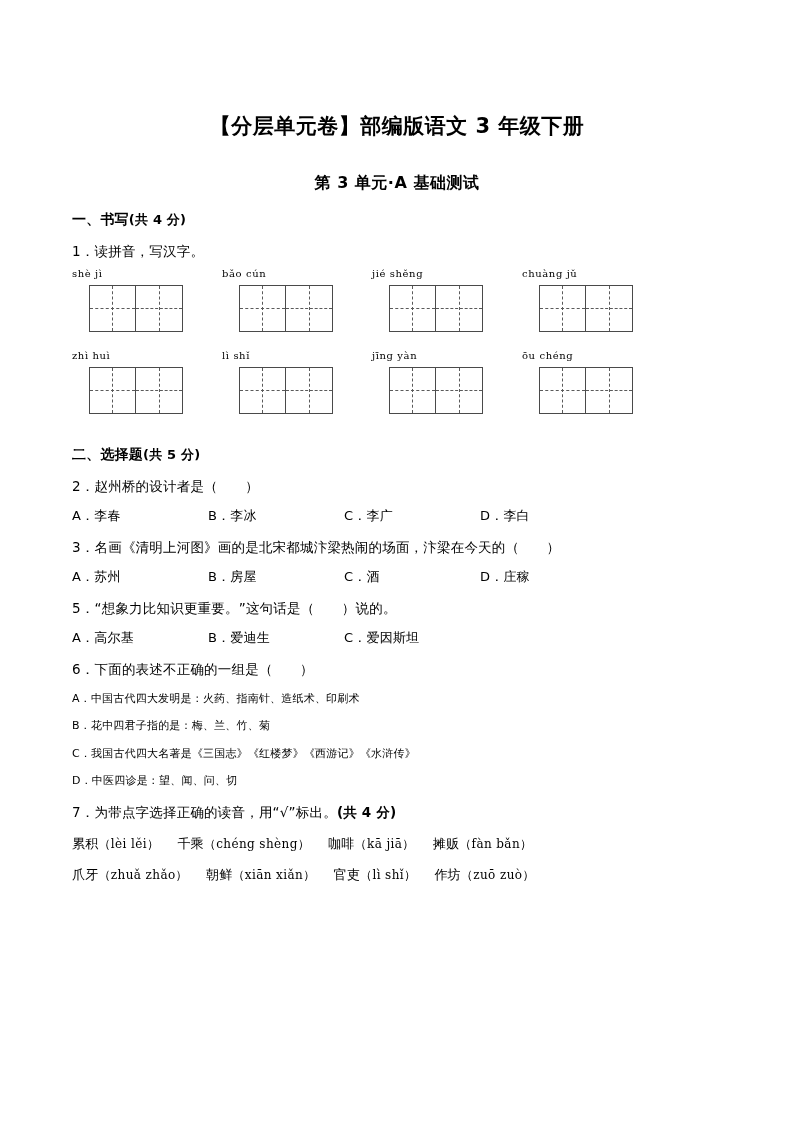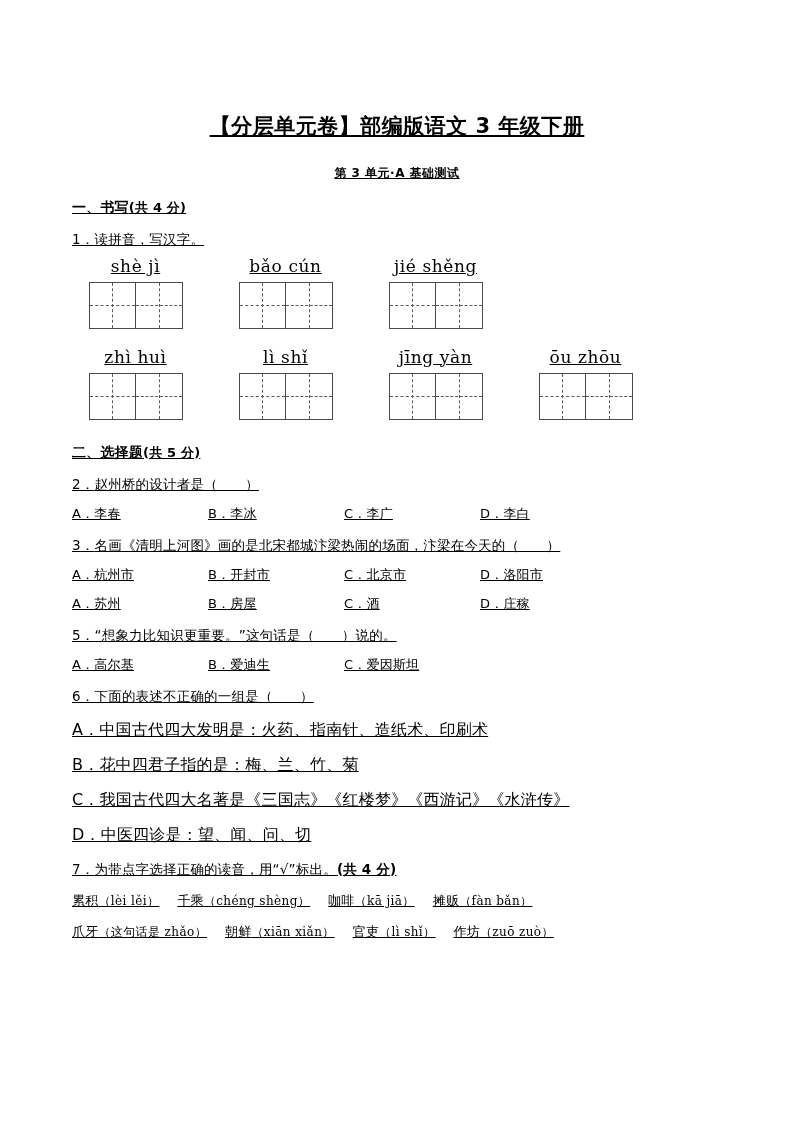--- a/index.html
+++ b/index.html
@@ -13,38 +13,37 @@
     font-family: "DejaVu Sans", "Liberation Sans", sans-serif;
     color: #000000;
     -webkit-font-smoothing: antialiased;
   }
   .page {
     position: relative;
     width: 794px;
     height: 1123px;
     box-sizing: border-box;
     padding: 0 72px;
-    text-decoration: underline;
   }
 
   
   .doc-title {
     margin: 0;
     padding-top: 112px;
     text-align: center;
     font-size: 21px;
     font-weight: bold;
     letter-spacing: 0.5px;
     line-height: 1.35;
   }
   .doc-subtitle {
-    margin: 4px;
+    margin: 12px;
     padding-top: 21px;
     text-align: center;
-    font-size: 12px;
+    font-size: 16px;
     font-weight: bold;
     letter-spacing: 0.5px;
   }
 
   
   .section-header {
     font-size: 14px;
     font-weight: bold;
     margin: 17px 0 0 0;
     letter-spacing: 0.2px;
@@ -71,21 +70,21 @@
     margin: 11px 0 0 0;
     letter-spacing: 0.2px;
   }
   .options .opt {
     flex: 0 0 136px;
   }
   .options .opt:last-child {
     flex: 1 1 auto;
   }
   .option-line {
-    font-size: 16px;
+    font-size: 11px;
     margin: 11px 0 0 0;
     letter-spacing: 0.2px;
     line-height: 1.5;
   }
 
   
   .grid-block {
     margin-top: 6px;
   }
   .grid-row {
@@ -93,22 +92,22 @@
     margin-top: 4px;
   }
   .grid-group {
     width: 127px;
     margin-right: 23px;
   }
   .grid-group:last-child {
     margin-right: 0;
   }
   .pinyin {
-    text-align: center;
-    font-size: 17px;
+    text-align: left;
+    font-size: 10px;
     font-family: "DejaVu Serif", "Liberation Serif", serif;
     letter-spacing: 0.6px;
     margin-bottom: 6px;
     white-space: nowrap;
   }
   .cells {
     display: flex;
     justify-content: center;
   }
   .cell {
@@ -192,20 +191,27 @@
           <div class="cell"></div>
         </div>
       </div>
       <div class="grid-group">
         <div class="pinyin">jié shěng</div>
         <div class="cells">
           <div class="cell"></div>
           <div class="cell"></div>
         </div>
       </div>
+      <div class="grid-group">
+        <div class="pinyin">chuàng jǔ</div>
+        <div class="cells">
+          <div class="cell"></div>
+          <div class="cell"></div>
+        </div>
+      </div>
     </div>
 
     <div class="grid-row" style="margin-top:18px;">
       <div class="grid-group">
         <div class="pinyin">zhì huì</div>
         <div class="cells">
           <div class="cell"></div>
           <div class="cell"></div>
         </div>
       </div>
@@ -217,53 +223,47 @@
         </div>
       </div>
       <div class="grid-group">
         <div class="pinyin">jīng yàn</div>
         <div class="cells">
           <div class="cell"></div>
           <div class="cell"></div>
         </div>
       </div>
       <div class="grid-group">
-        <div class="pinyin">ōu zhōu</div>
+        <div class="pinyin">ōu chéng</div>
         <div class="cells">
           <div class="cell"></div>
           <div class="cell"></div>
         </div>
       </div>
     </div>
 
   </div>
 
-  <div class="section-header" style="margin-top:24px;">
+  <div class="section-header" style="margin-top:32px;">
     <span>二、选择题</span><span class="score">(共 5 分)</span>
   </div>
 
   <div class="question">
     <span>2．</span><span>赵州桥的设计者是（　　）</span>
   </div>
   <div class="options">
     <span class="opt">A．李春</span>
     <span class="opt">B．李冰</span>
     <span class="opt">C．李广</span>
     <span class="opt">D．李白</span>
   </div>
 
   <div class="question">
     <span>3．</span><span>名画《清明上河图》画的是北宋都城汴梁热闹的场面，汴梁在今天的（　　）</span>
   </div>
-  <div class="options">
-    <span class="opt">A．杭州市</span>
-    <span class="opt">B．开封市</span>
-    <span class="opt">C．北京市</span>
-    <span class="opt">D．洛阳市</span>
-  </div>
 
   <div class="options">
     <span class="opt">A．苏州</span>
     <span class="opt">B．房屋</span>
     <span class="opt">C．酒</span>
     <span class="opt">D．庄稼</span>
   </div>
 
   <div class="question">
     <span>5．</span><span>“想象力比知识更重要。”这句话是（　　）说的。</span>
@@ -285,16 +285,16 @@
 
   <div class="question">
     <span>7．</span><span>为带点字选择正确的读音，用“√”标出。</span><span class="q-strong">(共 4 分)</span>
   </div>
 
   <div class="word-line">
     <span class="word-item"><span>累积</span><span class="py">（lèi  lěi）</span></span><span class="word-item"><span>千乘</span><span class="py">（chéng  shèng）</span></span><span class="word-item"><span>咖啡</span><span class="py">（kā  jiā）</span></span><span class="word-item"><span>摊贩</span><span class="py">（fàn  bǎn）</span></span>
   </div>
 
   <div class="word-line">
-    <span class="word-item"><span>爪牙</span><span class="py">（这句话是  zhǎo）</span></span><span class="word-item"><span>朝鲜</span><span class="py">（xiān  xiǎn）</span></span><span class="word-item"><span>官吏</span><span class="py">（lì  shǐ）</span></span><span class="word-item"><span>作坊</span><span class="py">（zuō  zuò）</span></span>
+    <span class="word-item"><span>爪牙</span><span class="py">（zhuǎ  zhǎo）</span></span><span class="word-item"><span>朝鲜</span><span class="py">（xiān  xiǎn）</span></span><span class="word-item"><span>官吏</span><span class="py">（lì  shǐ）</span></span><span class="word-item"><span>作坊</span><span class="py">（zuō  zuò）</span></span>
   </div>
 
 </div>
 
 </body></html>

